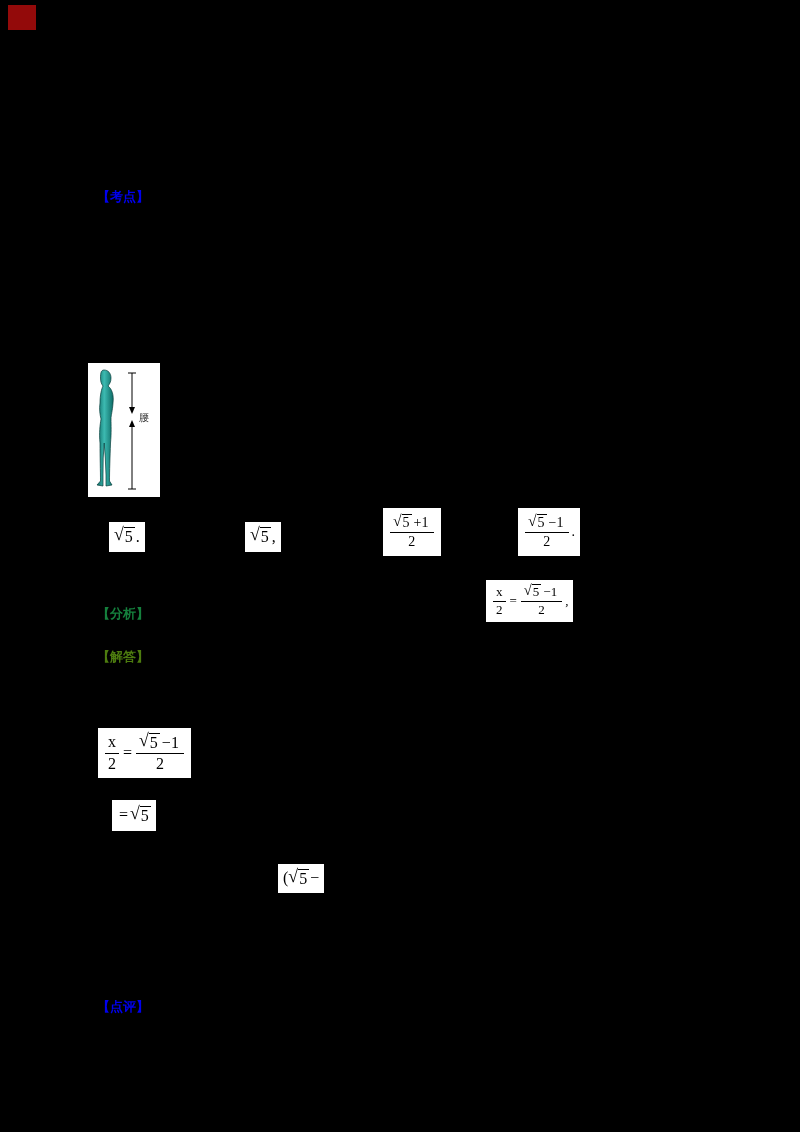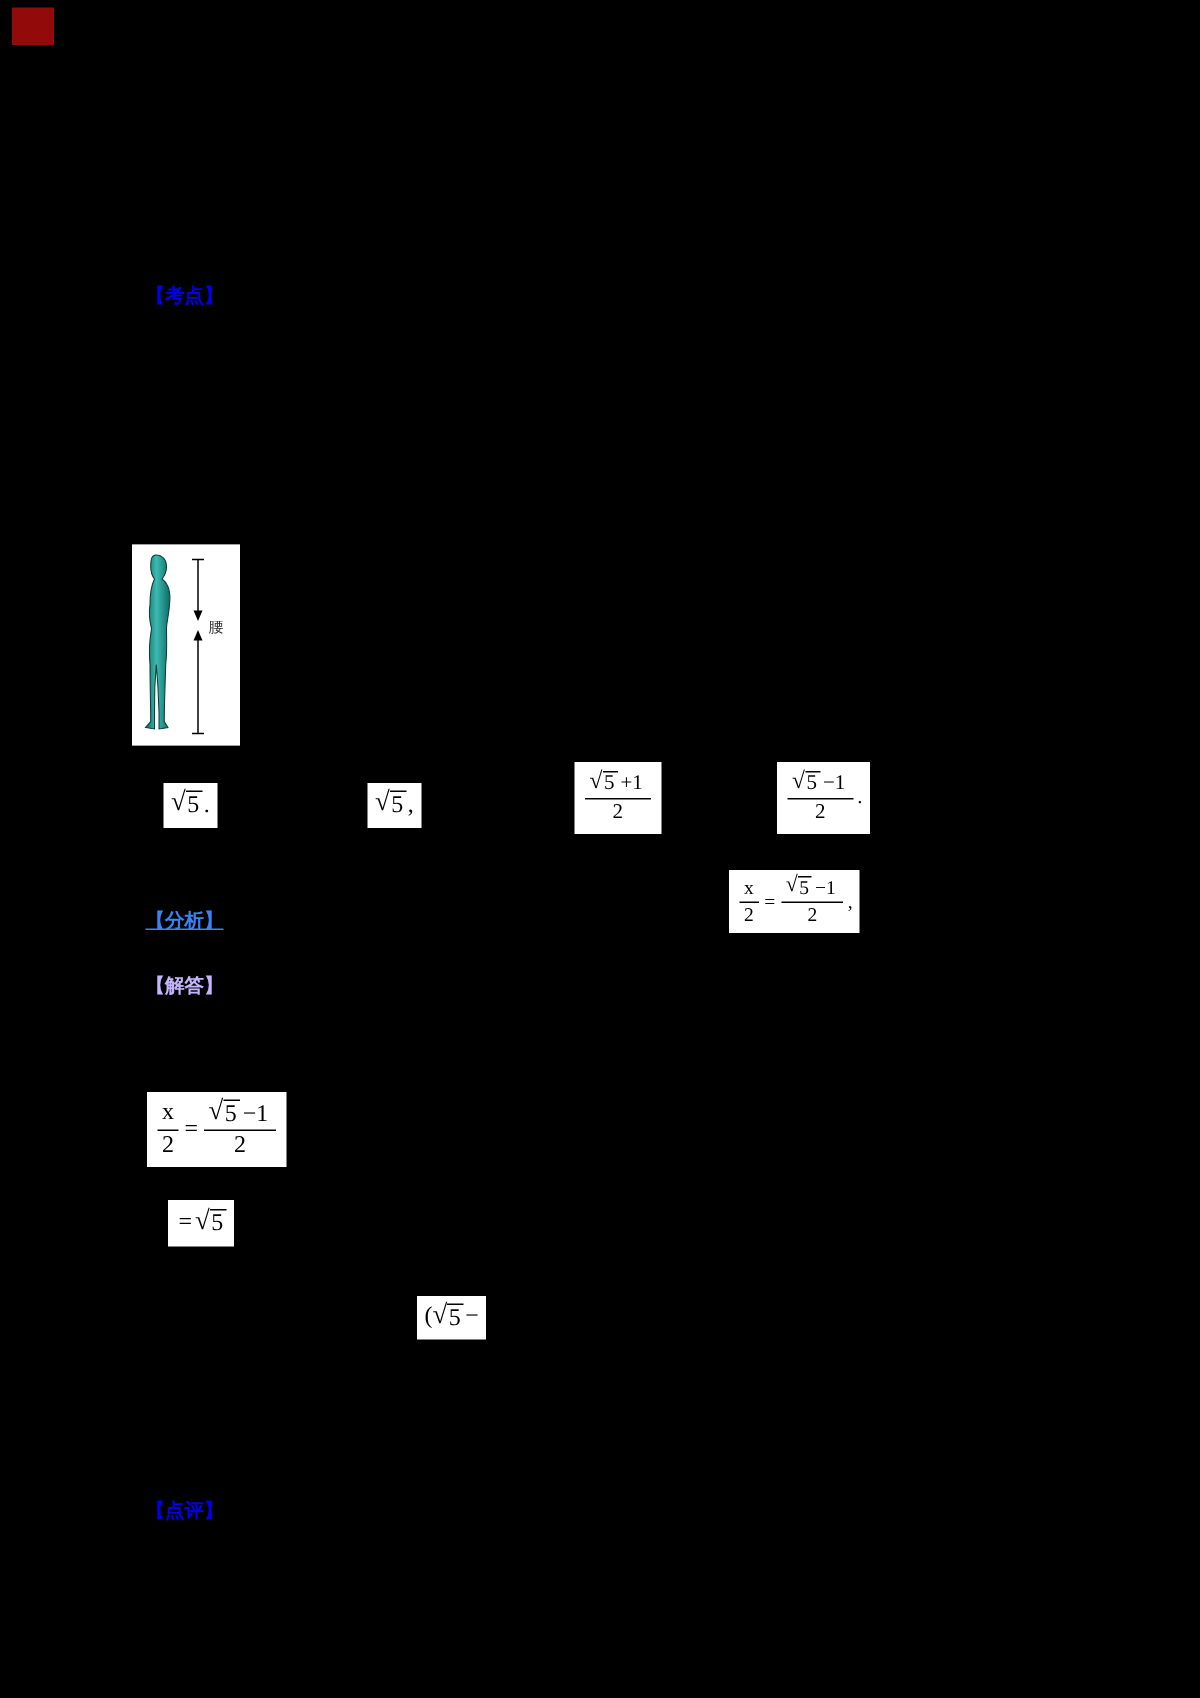--- a/index.html
+++ b/index.html
@@ -42,22 +42,22 @@
   .tail{padding-left:1px;}
 </style>
 </head>
 <body>
 
 <div class="page">
 
   <div class="red-block" style="background: rgb(147, 10, 10);"></div>
 
   <div class="label l1" style="color: rgb(0, 0, 238);">【考点】</div>
-  <div class="label l2" style="color: #3b82f6; text-decoration: underline;">【分析】</div>
-  <div class="label l3" style="color: #c4b5fd;">【解答】</div>
+  <div class="label l2" style="color: #15803d;">【分析】</div>
+  <div class="label l3" style="color: #4d7c0f;">【解答】</div>
   <div class="label l4" style="color: rgb(0, 0, 238);">【点评】</div>
 
   <div class="figure-box">
     <svg width="72" height="134" viewBox="0 0 72 134" xmlns="http://www.w3.org/2000/svg">
       <defs>
         <linearGradient id="tealg" x1="0" y1="0" x2="1" y2="0">
           <stop offset="0" stop-color="#0e6b66"></stop>
           <stop offset="0.45" stop-color="#3cbab1"></stop>
           <stop offset="1" stop-color="#0e6b66"></stop>
         </linearGradient>

